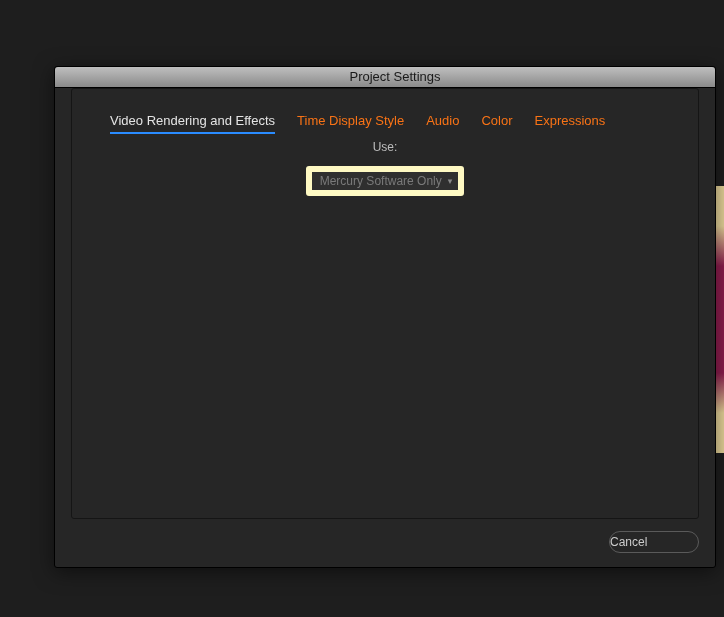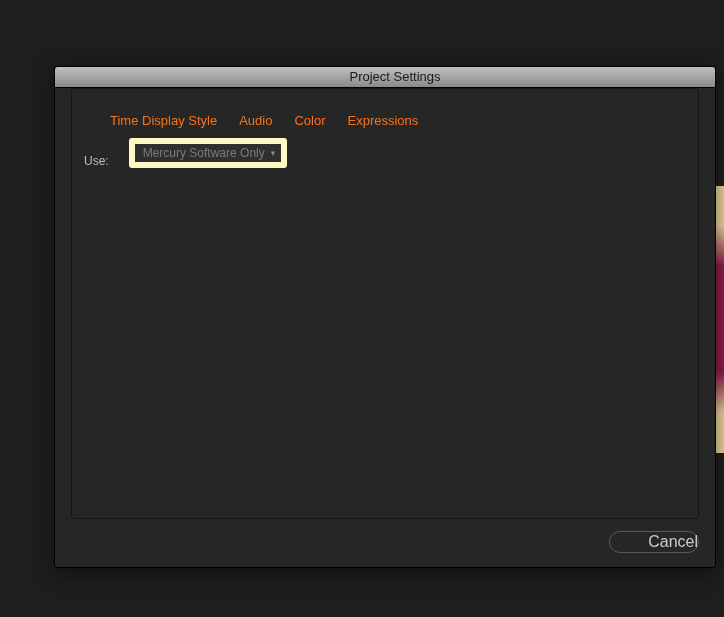--- a/index.html
+++ b/index.html
@@ -73,22 +73,23 @@
     flex: 1;
     border: 1px solid #151515;
     border-radius: 3px;
     padding: 10px 12px;
     background: #262626;
     position: relative;
   }
 
   .row {
     display: flex;
-    align-items: flex-end;
-    gap: 20px;
+    align-items: center;
+    gap: 12px;
+    flex-direction: column;
   }
   .label {
     color: #bdbdbd;
     font-size: 12px;
   }
 
   .dropdown {
     display: flex;
     align-items: center;
     gap: 6px;
@@ -110,23 +111,23 @@
   .button-row {
     display: flex;
     justify-content: flex-end;
     gap: 10px;
     padding: 0 16px 14px 16px;
   }
   .btn {
     width: 90px;
     height: 22px;
     line-height: 20px;
-    text-align: right;
+    text-align: left;
     border-radius: 11px;
-    font-size: 16px;
+    font-size: 12px;
     cursor: pointer;
     box-sizing: border-box;
   }
   .btn-cancel {
     border: 1px solid #5a5a5a;
     color: #cccccc;
     background: transparent;
   }
   .btn-ok {
     border: 1px solid #e6e6e6;
@@ -140,20 +141,21 @@
 
 <div class="bg-thumb"></div>
 
 <div class="dialog">
 
   <div class="titlebar">Project Settings</div>
 
   <div class="content-frame">
 
     <div class="tabs">
+      <div class="tab active">Video Rendering and Effects</div>
       <div class="tab">Time Display Style</div>
       <div class="tab">Audio</div>
       <div class="tab">Color</div>
       <div class="tab">Expressions</div>
     </div>
 
     <div class="row">
       <span class="label">Use:</span>
       <div class="dropdown">
         <span>Mercury Software Only</span>

